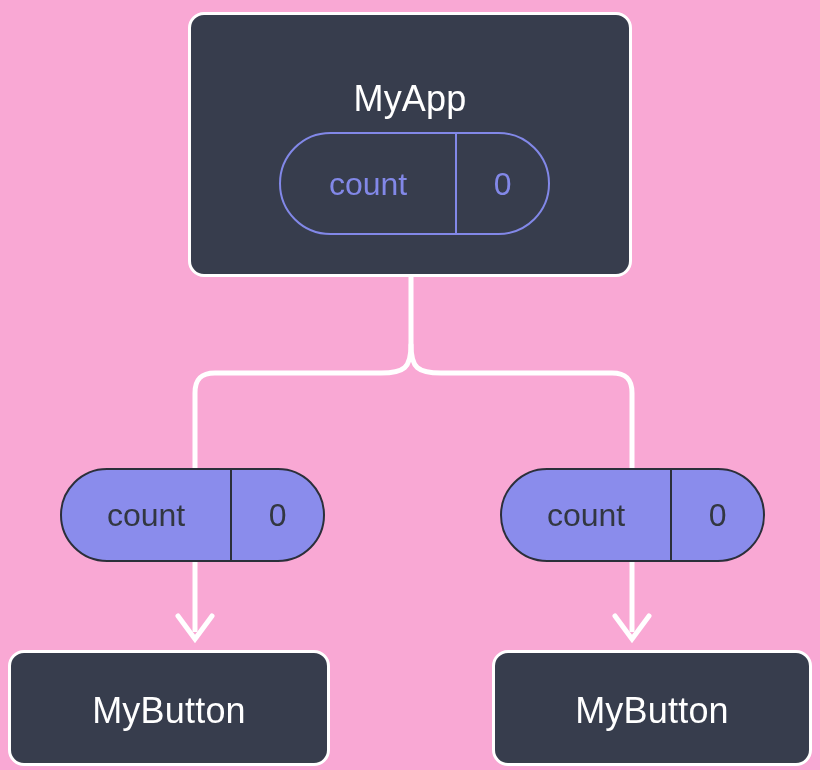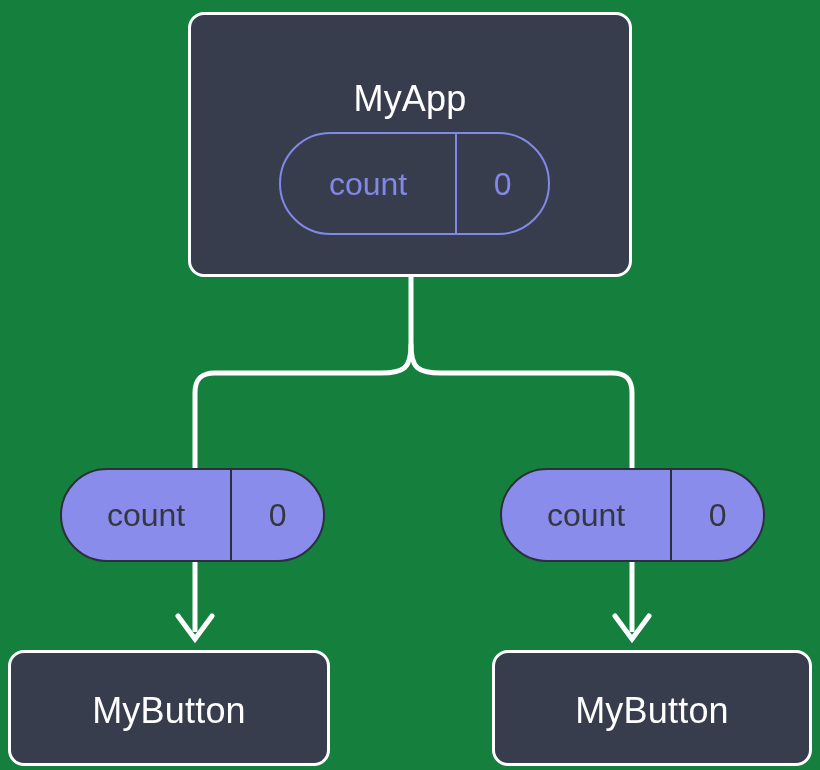--- a/index.html
+++ b/index.html
@@ -9,21 +9,21 @@
     background: #000000;
   }
   body {
     font-family: "Liberation Sans", sans-serif;
     -webkit-font-smoothing: antialiased;
   }
   #stage {
     position: relative;
     width: 820px;
     height: 770px;
-    background: #15803d;
+    background: #f9a8d4;
     overflow: hidden;
   }
 
   
   #wires {
     position: absolute;
     left: 0; top: 0;
     width: 820px;
     height: 770px;
     pointer-events: none;

